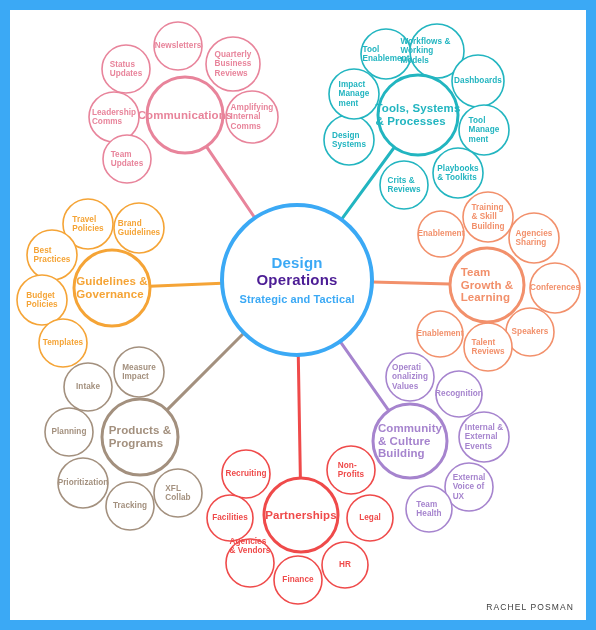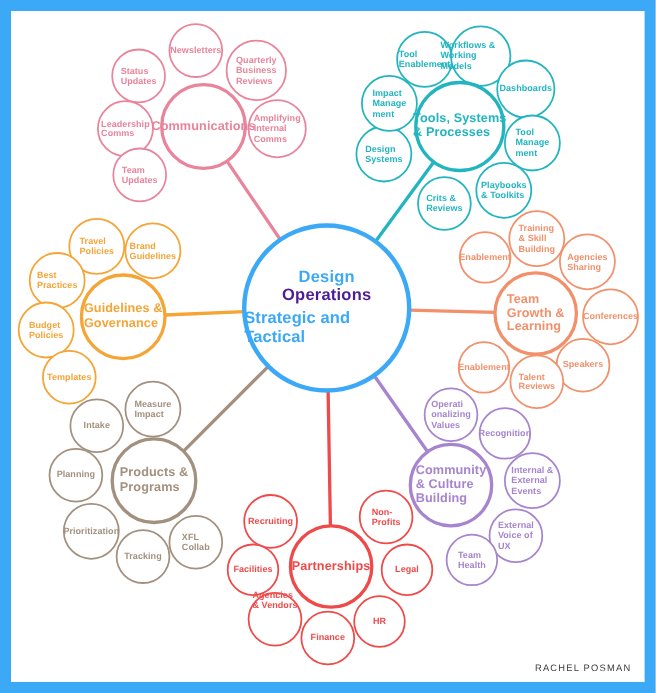--- a/index.html
+++ b/index.html
@@ -46,21 +46,21 @@
     line-height: 1.12;
     white-space: pre-line;
     font-weight: bold;
   }
   .hub-center-title {
     font-size: 15px;
     color: #3BA9F5;
     letter-spacing: 0.2px;
   }
   .hub-center-sub {
-    font-size: 15px;
+    font-size: 11px;
     color: #3BA9F5;
     letter-spacing: 0.1px;
   }
   .hub-label {
     font-size: 11.5px;
     letter-spacing: 0.1px;
   }
   .leaf-label {
     font-size: 8.2px;
     letter-spacing: 0.05px;

